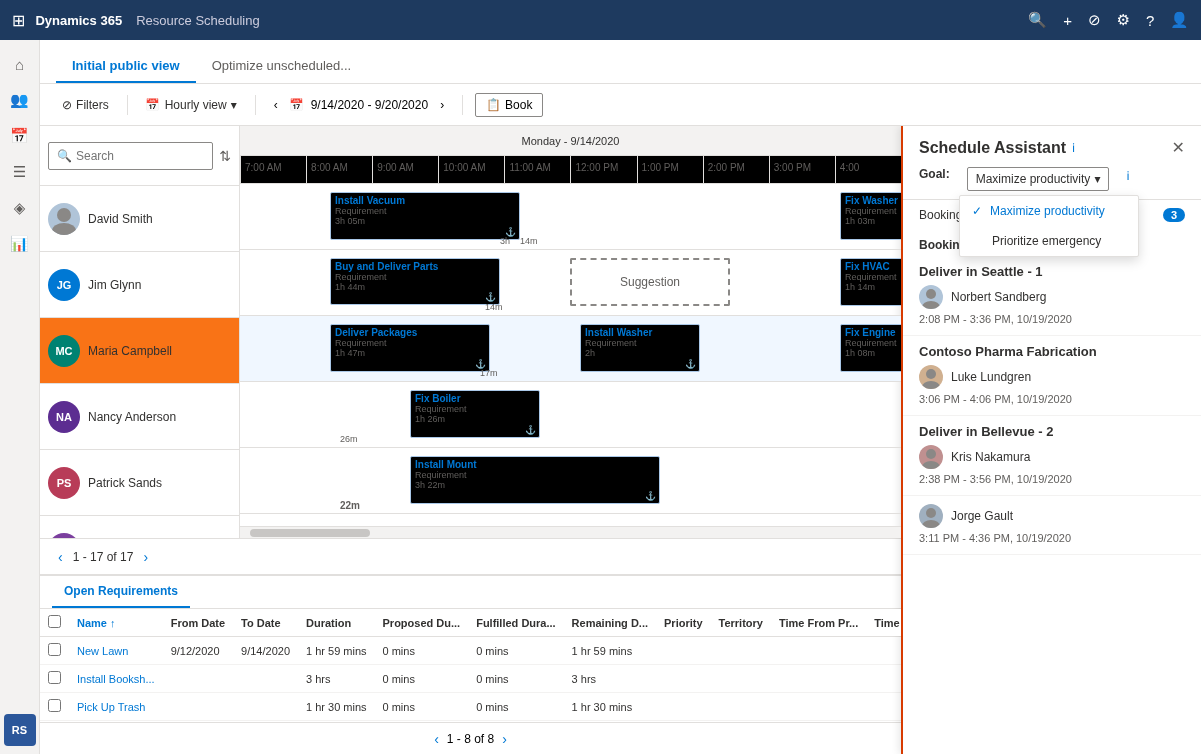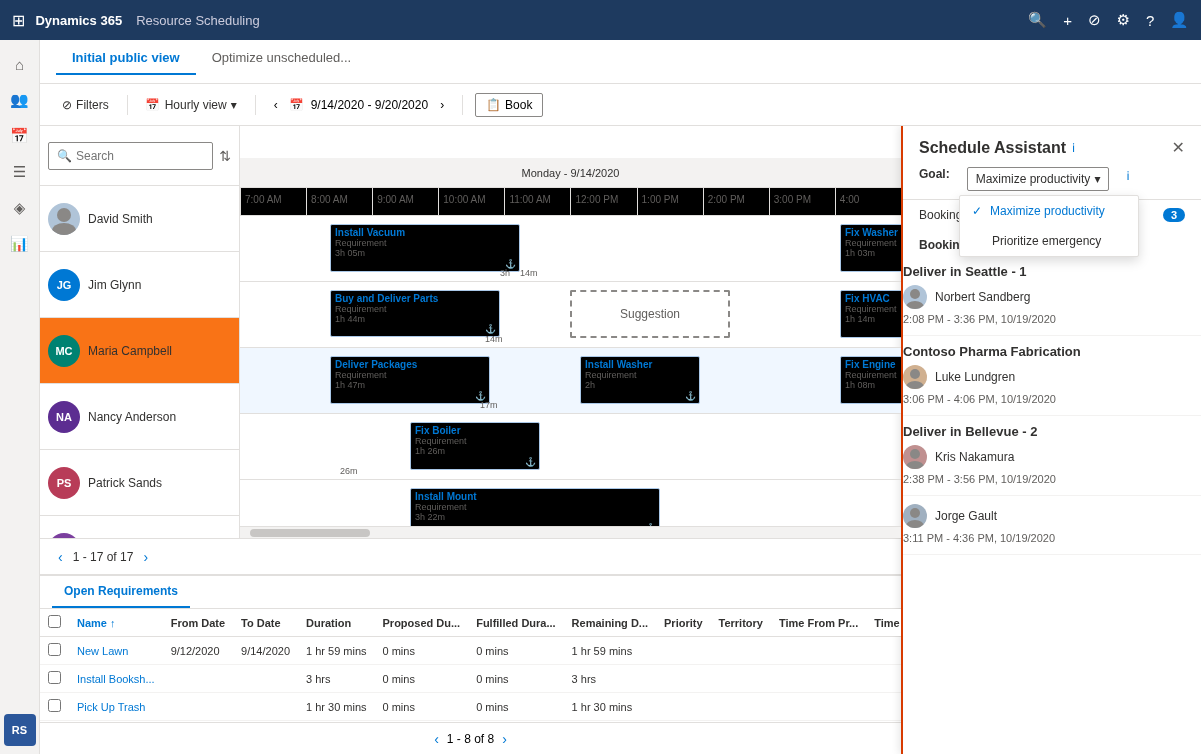--- a/index.html
+++ b/index.html
@@ -54,21 +54,21 @@
       display: flex;
       flex-direction: column;
     }
 
     
     .tab-bar {
       background: #fff;
       border-bottom: 1px solid #e1dfdd;
       display: flex;
       align-items: flex-end;
-      padding: 8px 16px;
+      padding: 0 16px;
       height: 44px;
     }
     .tab {
       padding: 10px 16px 8px;
       font-size: 13px;
       cursor: pointer;
       color: #605e5c;
       border-bottom: 2px solid transparent;
     }
     .tab.active {
@@ -201,21 +201,20 @@
       text-align: right;
       font-size: 11px;
       color: #323130;
       padding: 0 8px;
       background: #f3f2f1;
       border-bottom: 1px solid #e1dfdd;
       height: 24px;
       display: flex;
       align-items: center;
       justify-content: center;
-      margin-top: 32px;
     }
     .time-slots-header {
       display: flex;
       flex: 1;
       overflow: hidden;
     }
     .time-slot-label {
       flex: 1;
       text-align: left;
       font-size: 10px;
@@ -422,21 +421,21 @@
       font-size: 12px;
       font-weight: 600;
       color: #323130;
       display: flex;
       align-items: center;
       gap: 6px;
     }
     .sa-booking-details-header .ext-link { color: #0078d4; font-size: 11px; cursor: pointer; }
 
     .sa-booking-entry {
-      padding: 8px 0 10px;
+      padding: 8px 16px 10px;
       border-bottom: 1px solid #f3f2f1;
     }
     .sa-booking-title {
       font-size: 13px;
       font-weight: 600;
       color: #323130;
       margin-bottom: 6px;
     }
     .sa-booking-person {
       display: flex;
@@ -698,21 +697,21 @@
 
             <div class="time-grid-row">
               <div style="width:100%;height:100%;position:relative;">
                 <div class="task-block" style="left:170px;width:250px;height:48px;">
                   <div class="task-title">Install Mount</div>
                   <div class="task-sub">Requirement</div>
                   <div class="task-duration">3h 22m</div>
                   <span class="task-anchor">⚓</span>
                 </div>
 
-                <div style="position:absolute;top:52px;left:88px;font-size:13px;color:#605e5c;">22m</div>
+                <div style="position:absolute;top:52px;left:100px;font-size:10px;color:#605e5c;font-weight:bold;">22m</div>
 
               </div>
             </div>
 
             <div class="time-grid-row">
               <div style="width:100%;height:100%;position:relative;"></div>
             </div>
 
           </div>
 

